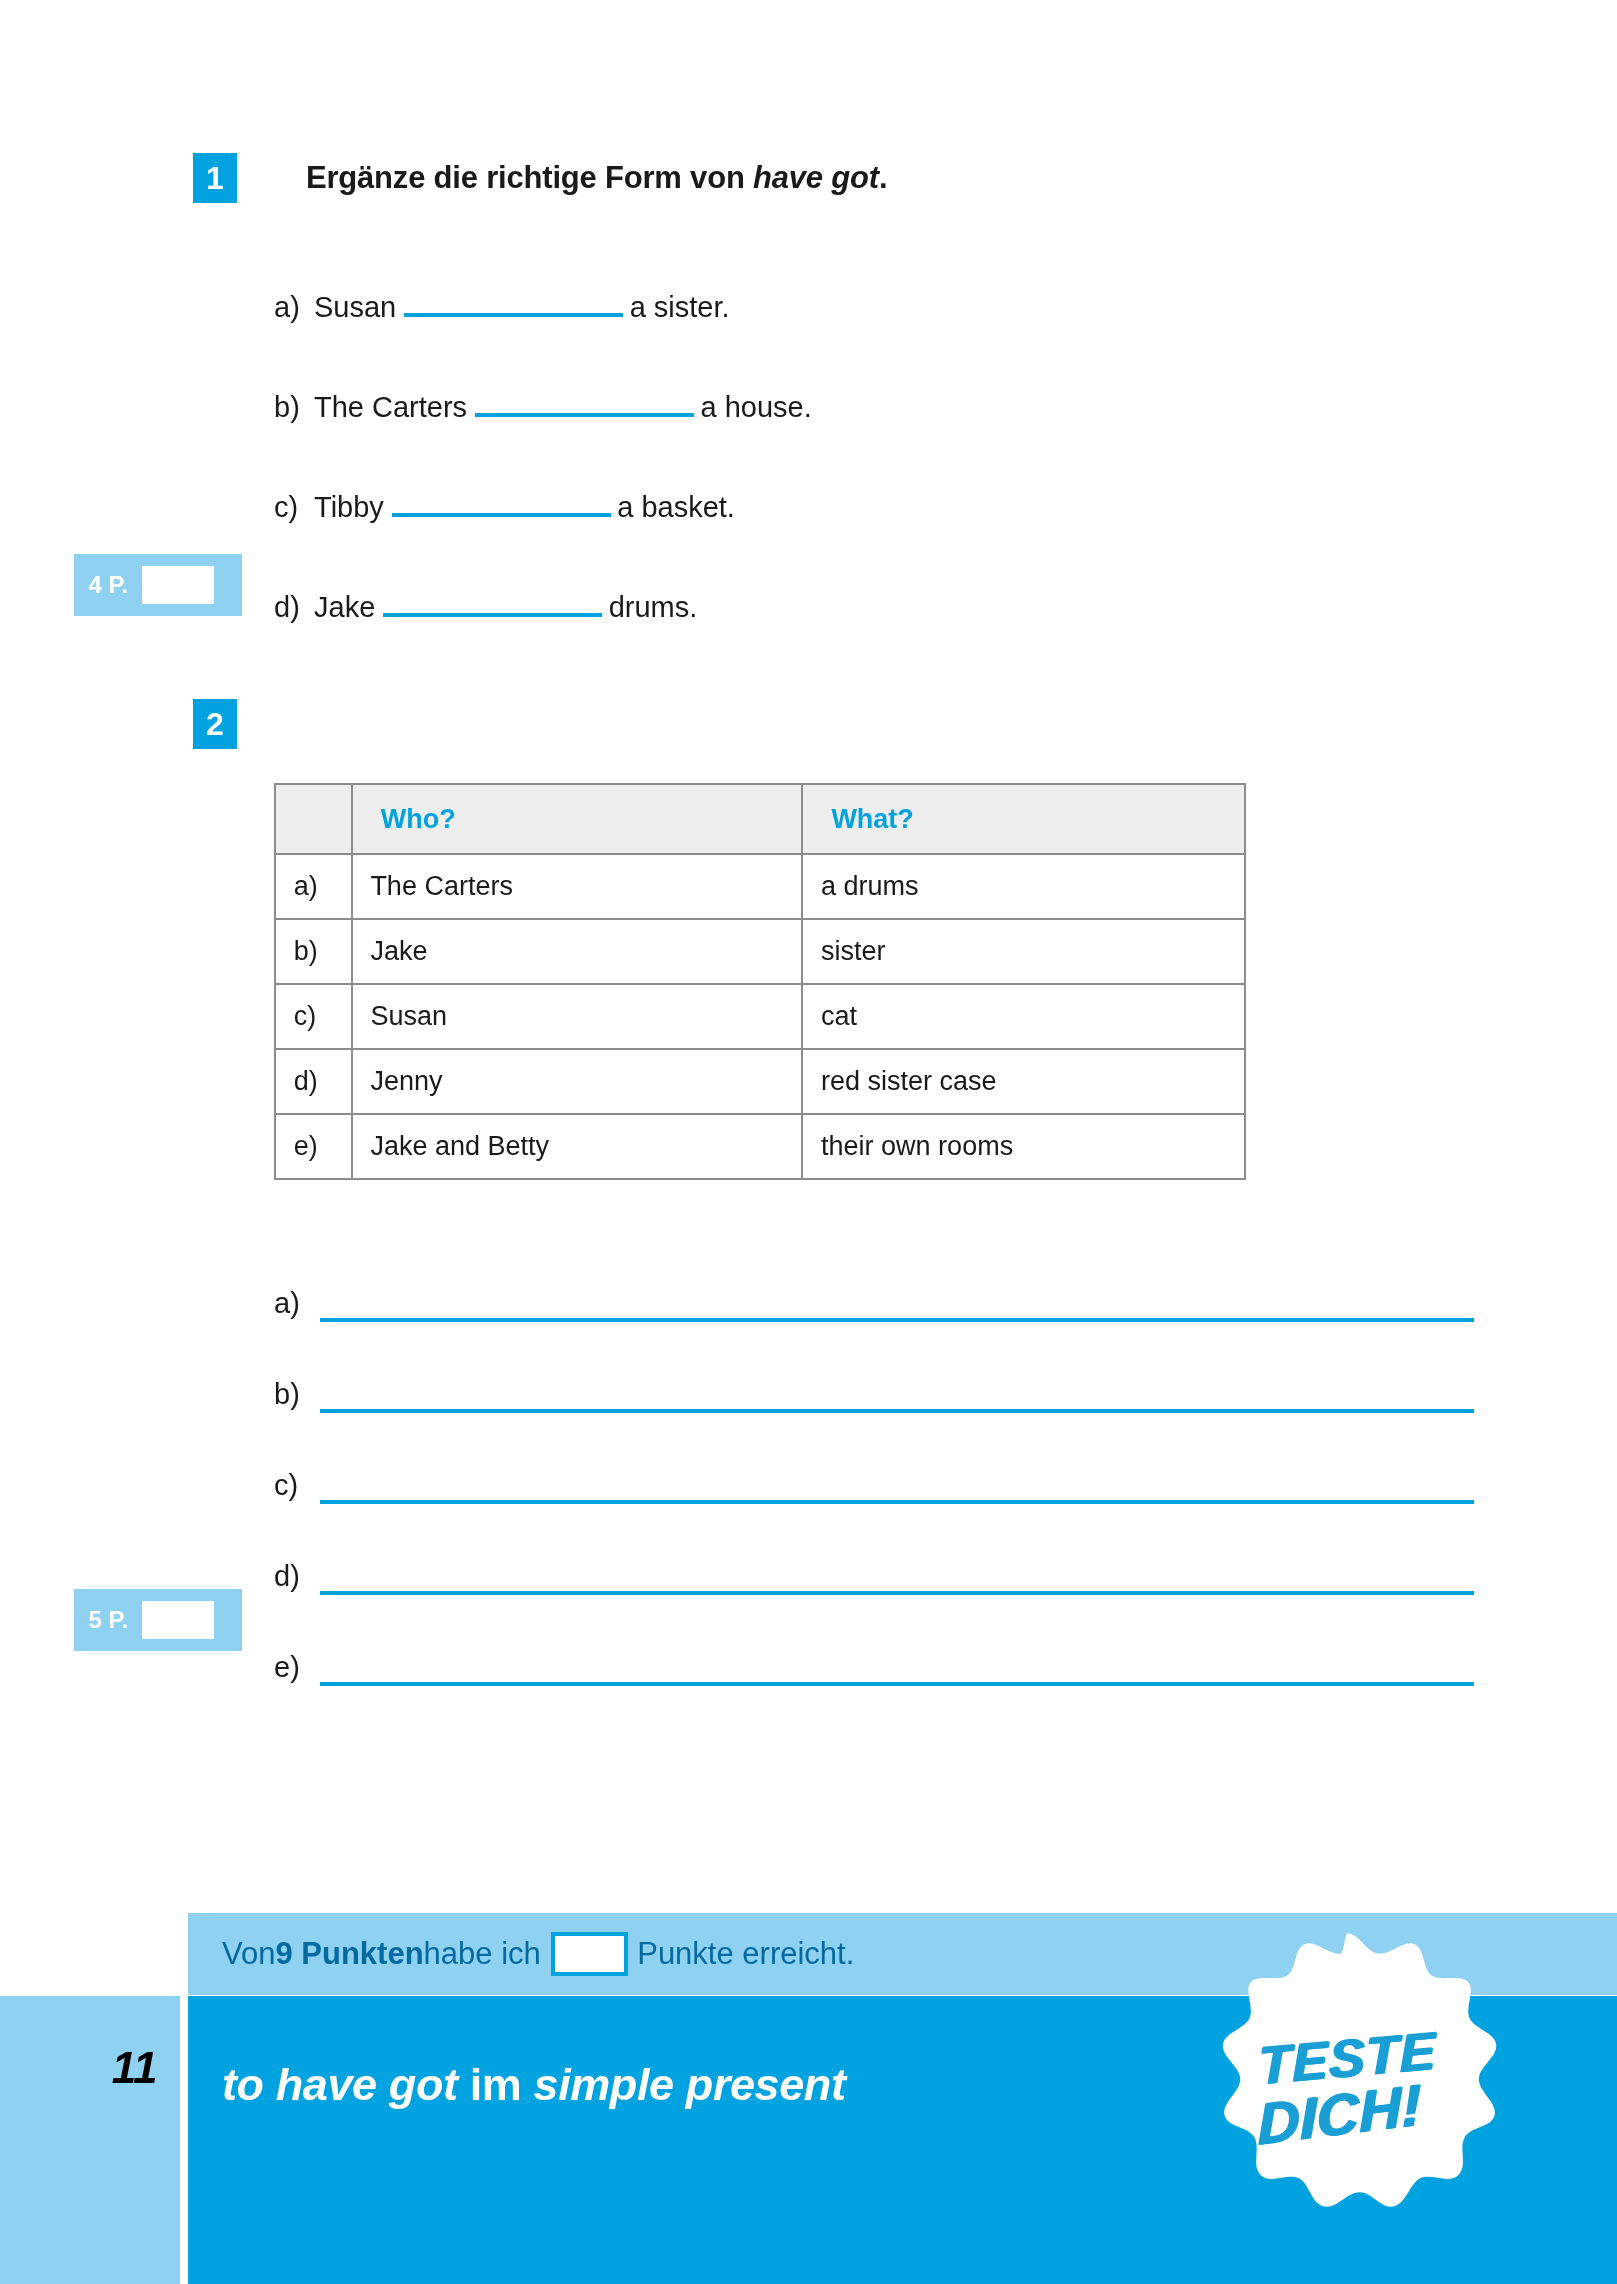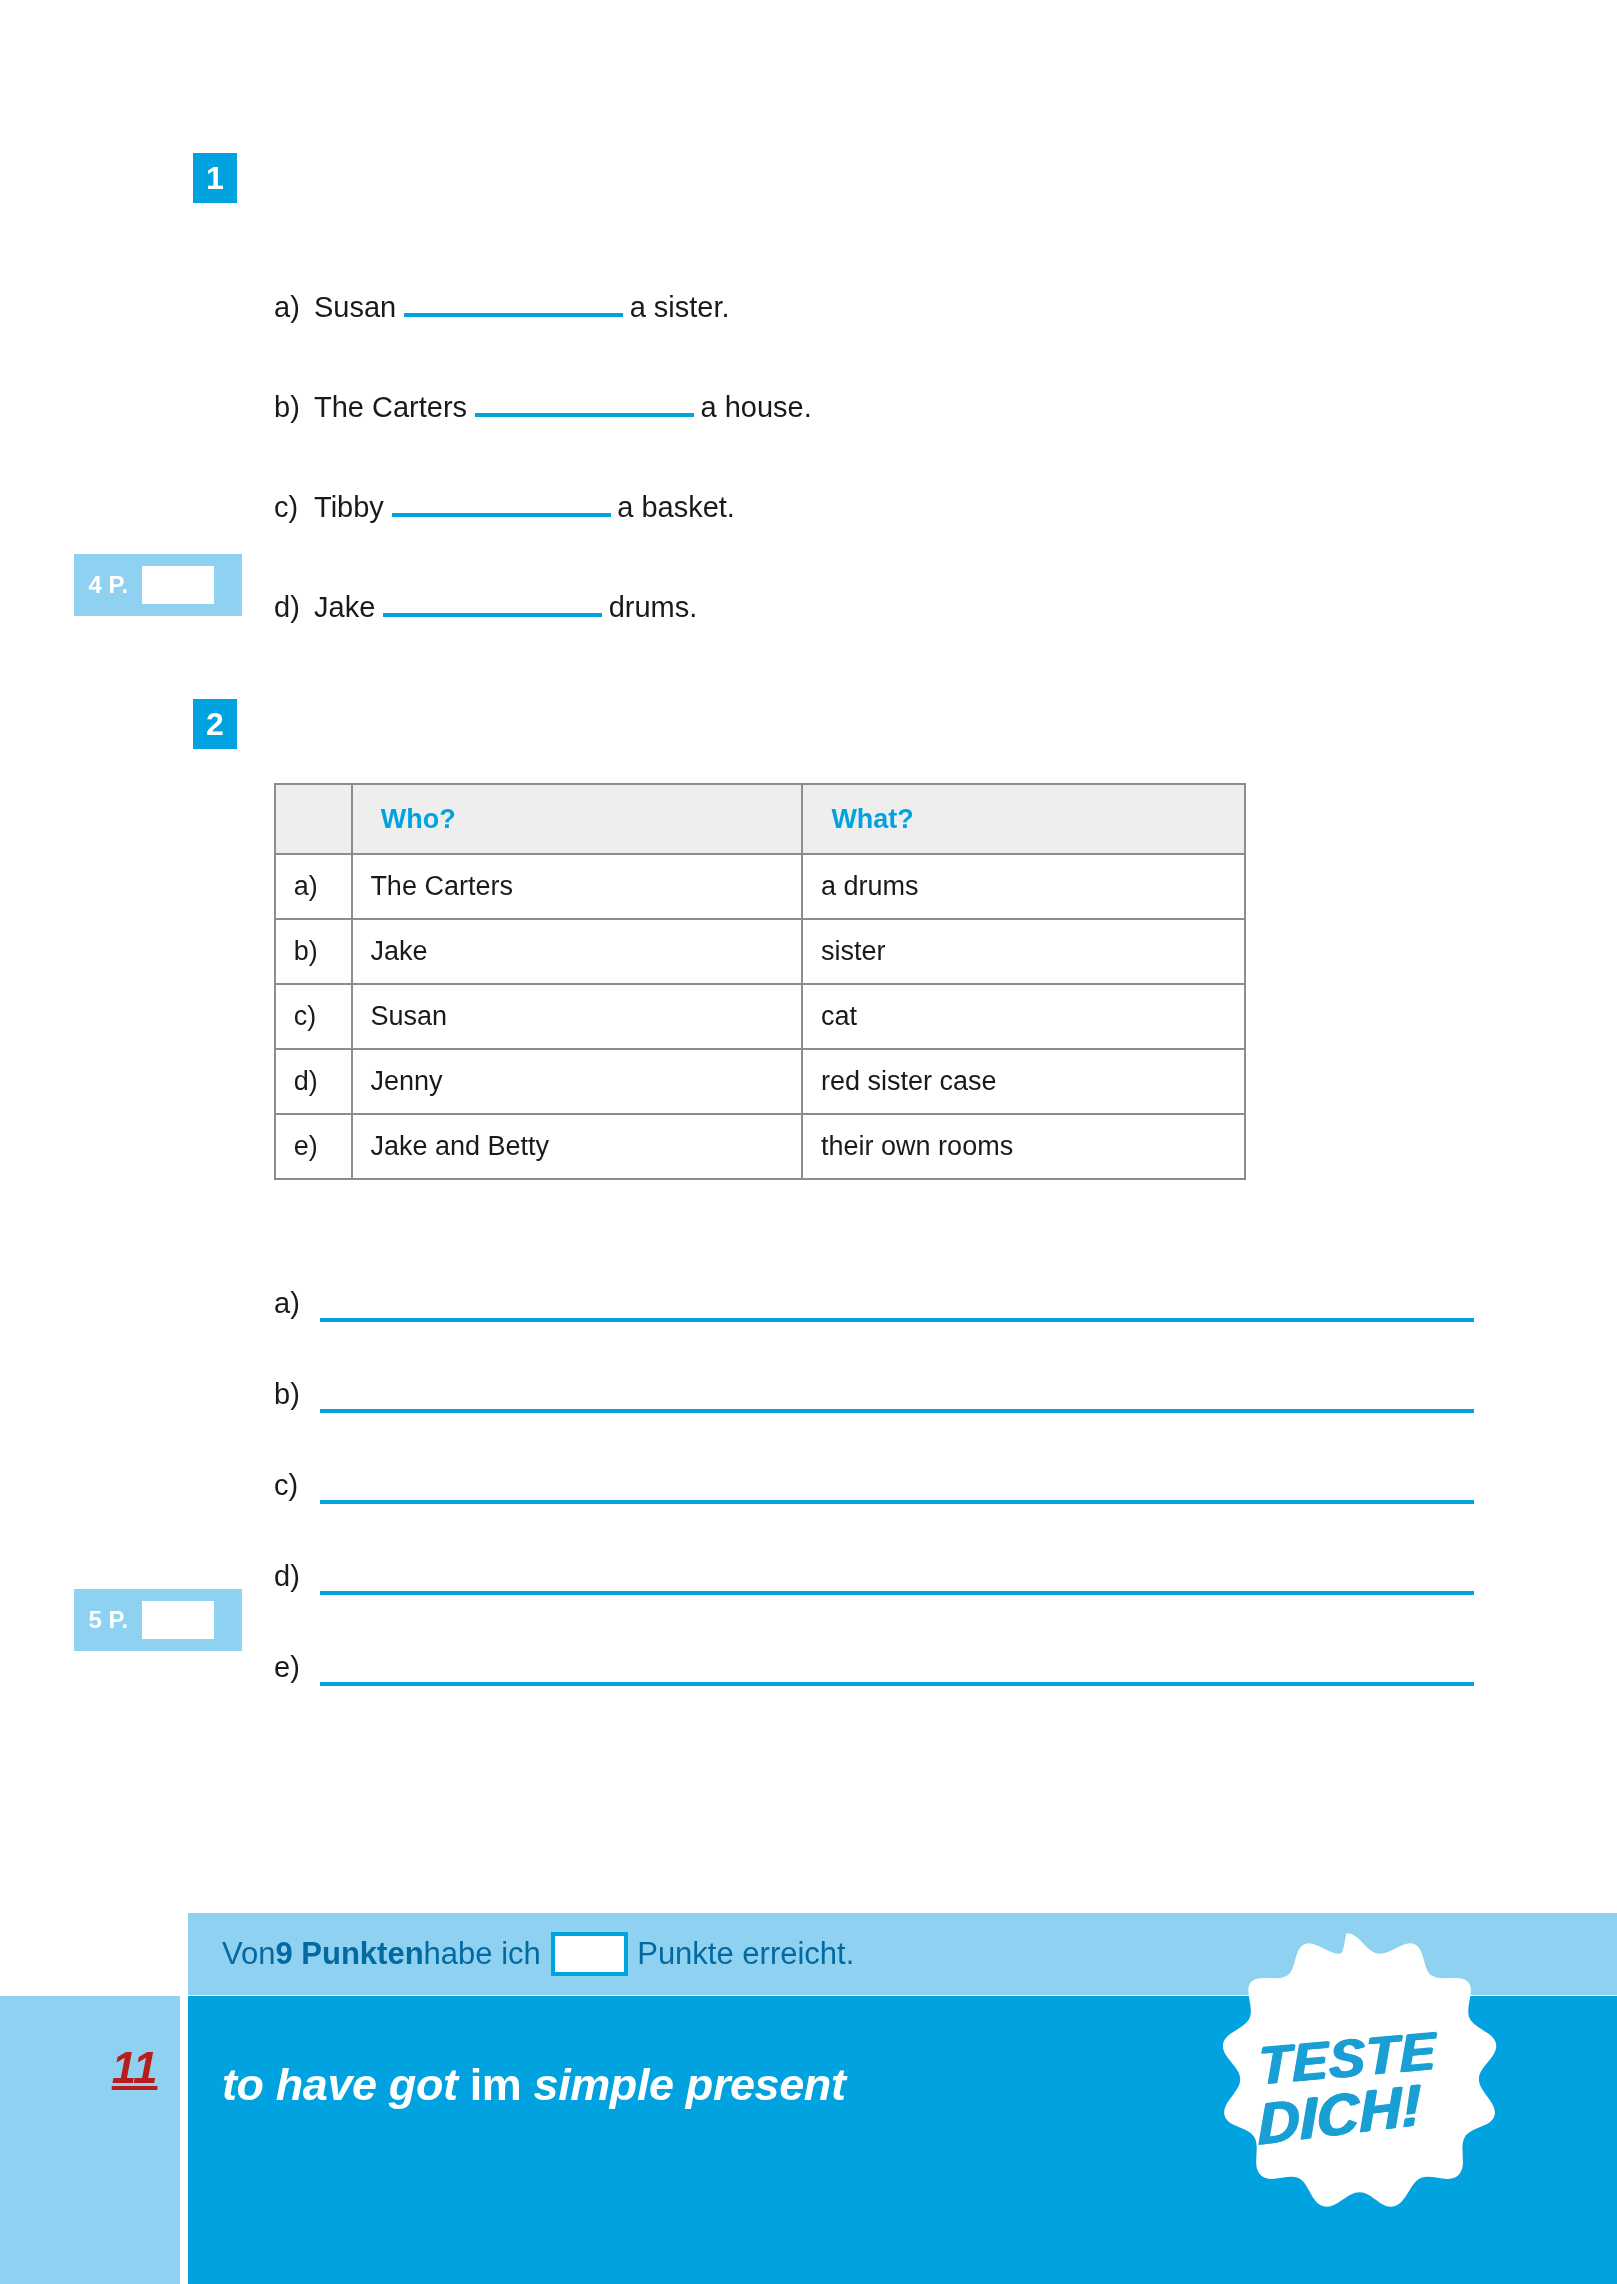--- a/index.html
+++ b/index.html
@@ -173,26 +173,25 @@
     width: 180px;
     height: 288px;
     background: #8ed1f0;
     display: flex;
     align-items: flex-start;
     justify-content: flex-end;
     box-sizing: border-box;
     padding: 50px 22.6px 0 0;
   }
   .page-num {
-    color: #b91c1c;
+    color: #000000;
     font-size: 44px;
     font-weight: bold;
     font-style: italic;
     line-height: 1;
-    text-decoration: underline;
   }
 
   .title-bar {
     position: absolute;
     left: 188px;
     top: 1996px;
     width: 1430px;
     height: 288px;
     background: #00a3df;
     box-sizing: border-box;
@@ -252,20 +251,21 @@
     margin-left: -14.5px;
     text-shadow: 1.6px 0.8px 0 #1a9fd4, -0.8px 0.8px 0 #1a9fd4;
   }
 </style>
 </head>
 <body>
 
 <div class="exercise" style="left:193px; top:153px;">
   <div class="ex-head">
     <div class="ex-num">1</div>
+    <div class="ex-title"><span>Ergänze die richtige Form von </span><i>have got</i><span>.</span></div>
   </div>
 </div>
 
 <div class="q-list" style="top:286px;">
   <div class="q-item">
     <span class="q-label">a)</span>
     <span class="q-pre">Susan</span>
     <span class="blank-inline"></span>
     <span class="q-post">a sister.</span>
   </div>

